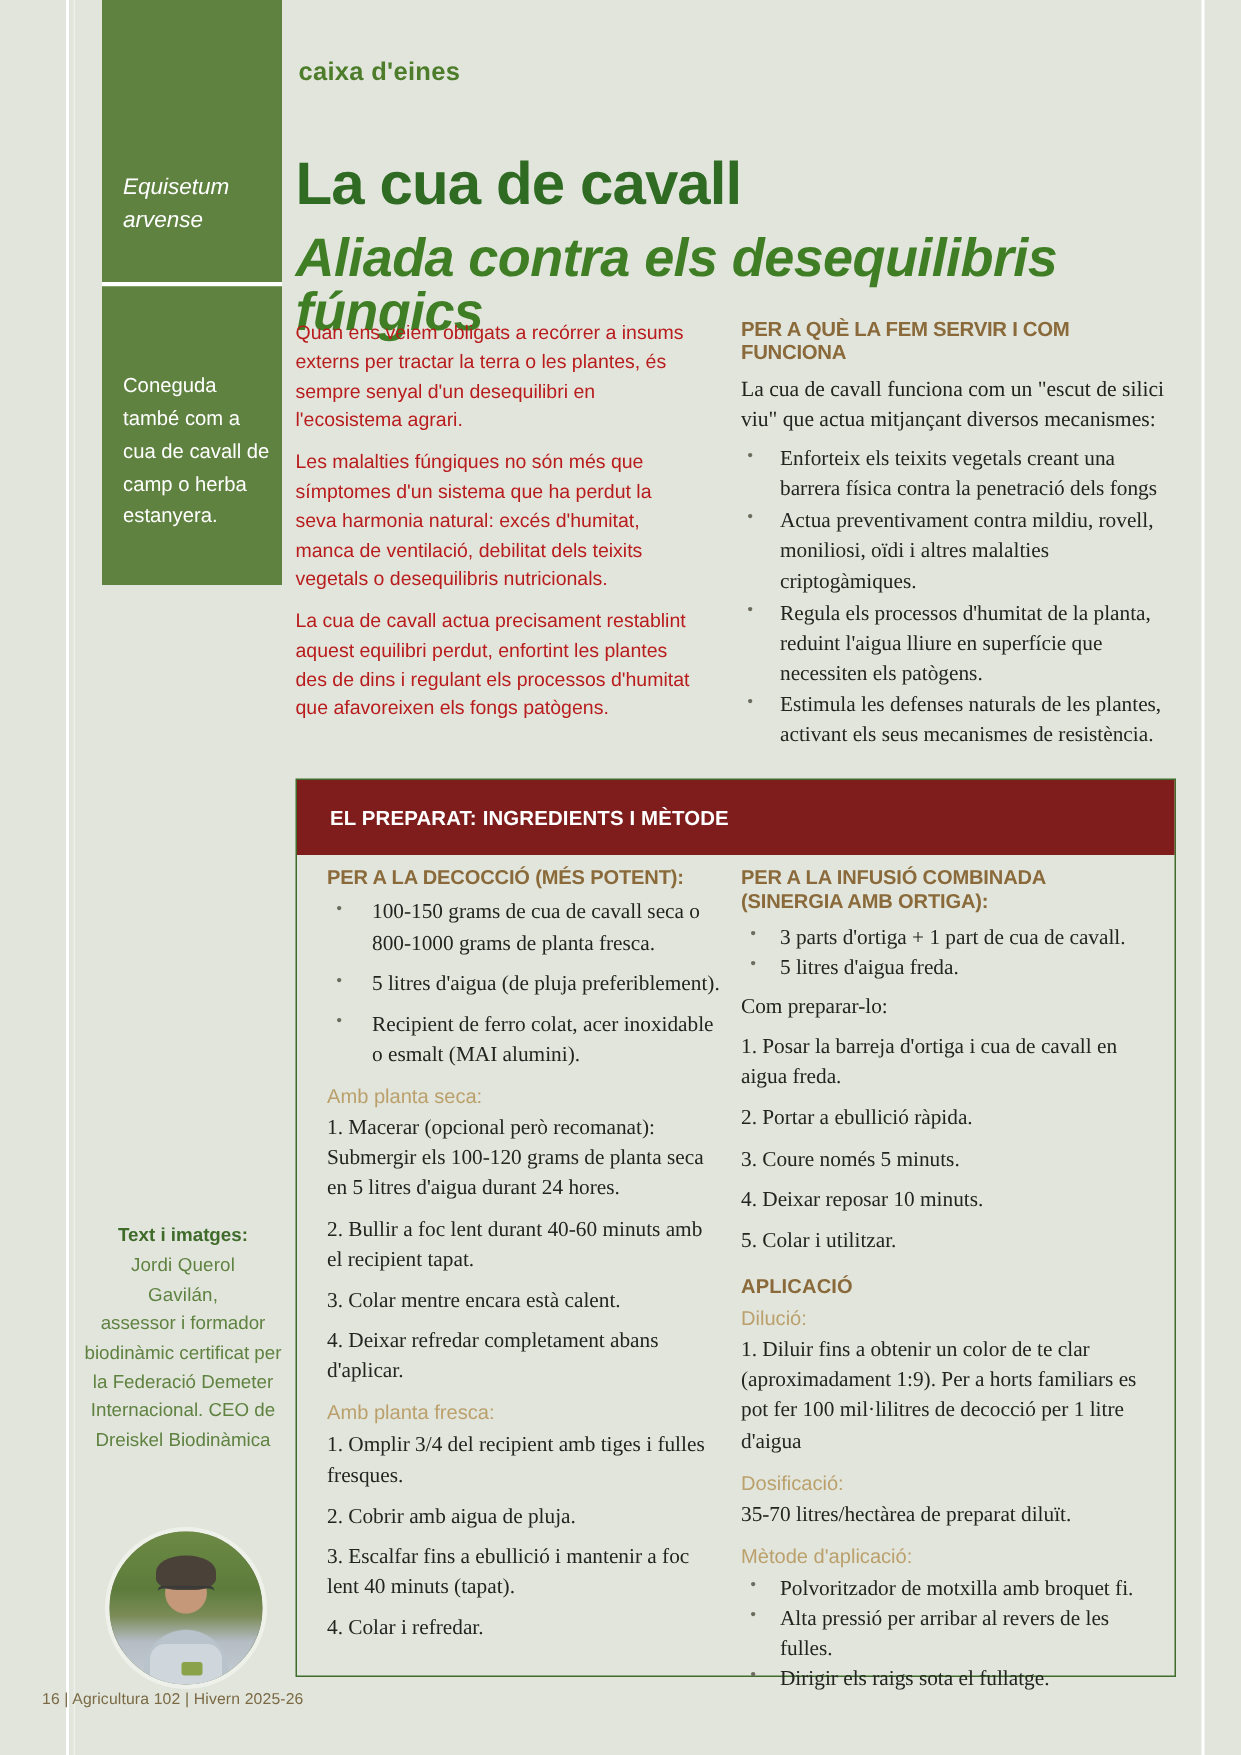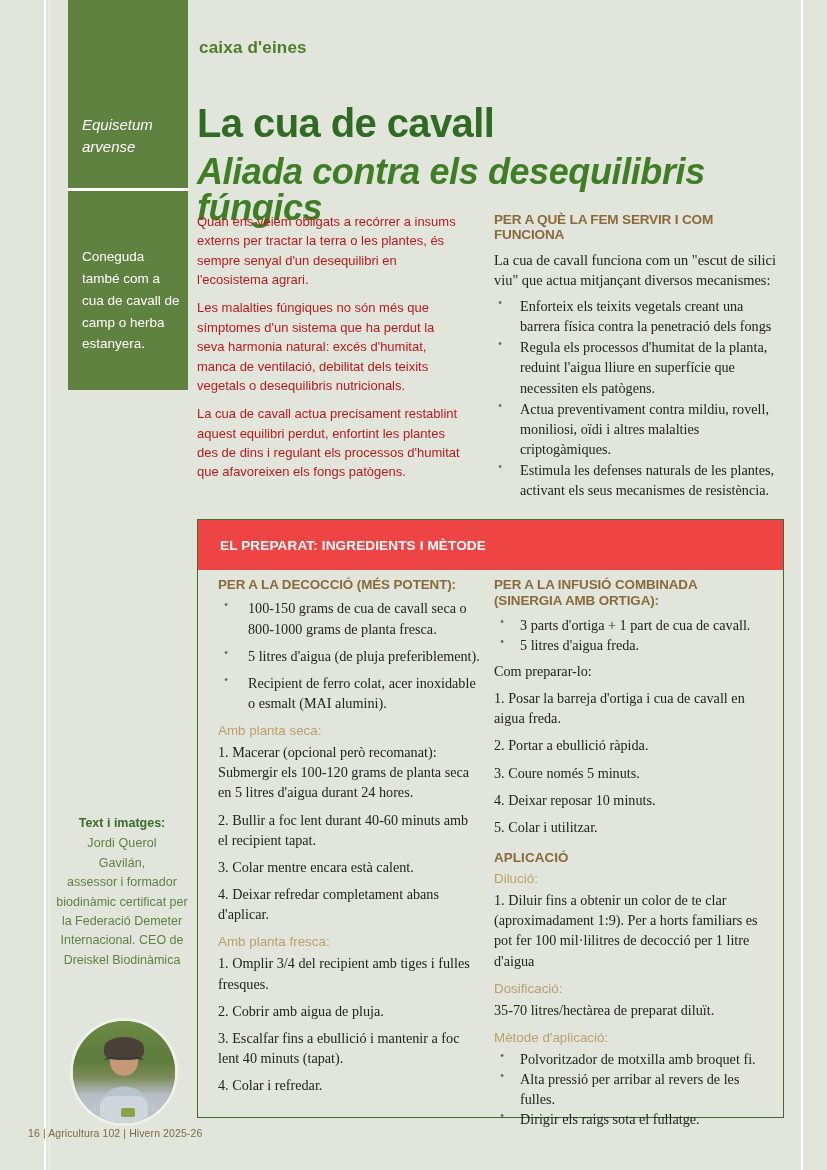--- a/index.html
+++ b/index.html
@@ -234,21 +234,21 @@
     position: absolute;
     left: 197px;
     top: 519px;
     width: 587px;
     height: 599px;
     border: 1px solid #3f6b2b;
     box-sizing: border-box;
     background: #e1e5dc;
   }
   .prep-head {
-    background: #ef4444;
+    background: #7f1d1d;
     color: #ffffff;
     font-weight: bold;
     font-size: 13.6px;
     letter-spacing: 0.1px;
     padding: 18px 0 17px 22px;
     box-sizing: border-box;
   }
   .prep-cols {
     position: absolute;
     left: 0; right: 0;
@@ -361,22 +361,22 @@
   <p>Quan ens veiem obligats a recórrer a insums externs per tractar la terra o les plantes, és sempre senyal d'un desequilibri en l'ecosistema agrari.</p>
   <p>Les malalties fúngiques no són més que símptomes d'un sistema que ha perdut la seva harmonia natural: excés d'humitat, manca de ventilació, debilitat dels teixits vegetals o desequilibris nutricionals.</p>
   <p>La cua de cavall actua precisament restablint aquest equilibri perdut, enfortint les plantes des de dins i regulant els processos d'humitat que afavoreixen els fongs patògens.</p>
 </div>
 
 <div class="right-col">
   <div class="rc-head">PER A QUÈ LA FEM SERVIR I COM FUNCIONA</div>
   <div class="rc-lead">La cua de cavall funciona com un "escut de silici viu" que actua mitjançant diversos mecanismes:</div>
   <ul class="dash">
     <li>Enforteix els teixits vegetals creant una barrera física contra la penetració dels fongs</li>
+    <li>Actua preventivament contra mildiu, rovell, moniliosi, oïdi i altres malalties criptogàmiques.</li>
     <li>Regula els processos d'humitat de la planta, reduint l'aigua lliure en superfície que necessiten els patògens.</li>
-    <li>Actua preventivament contra mildiu, rovell, moniliosi, oïdi i altres malalties criptogàmiques.</li>
     <li>Estimula les defenses naturals de les plantes, activant els seus mecanismes de resistència.</li>
   </ul>
 </div>
 
 <div class="prep-box">
   <div class="prep-head">EL PREPARAT: INGREDIENTS I MÈTODE</div>
 
   <div class="prep-cols">
 
     <div class="prep-col left">

